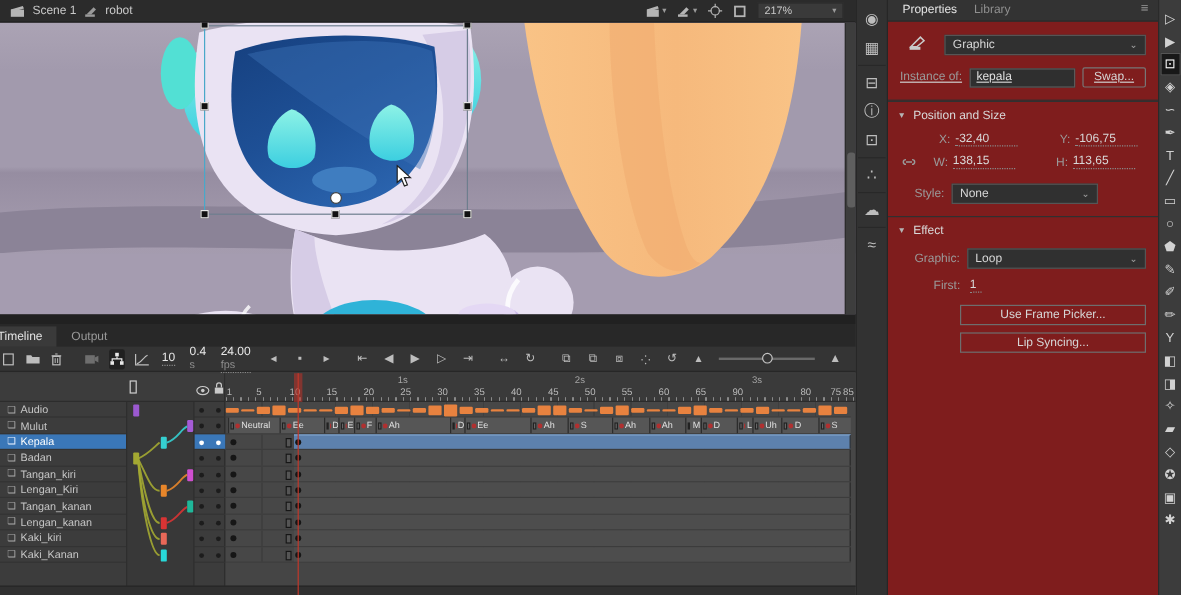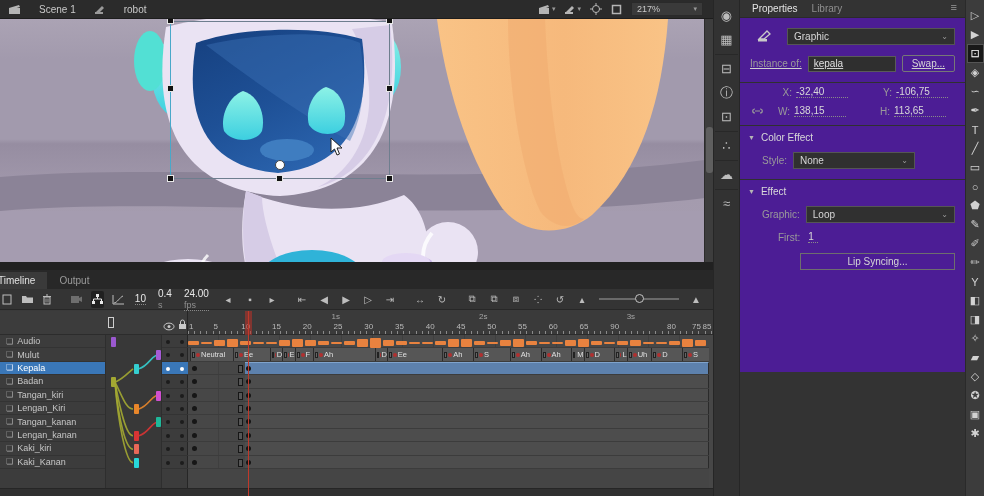--- a/index.html
+++ b/index.html
@@ -2,21 +2,21 @@
 <html style="--accent_sel: #3a77b8; --frame_span: #5d81ad; --playhead: #c0392b; --waveform: #e8823f; --stage_bg: #a29aad; --stage_band: #8b8397; --orange_shape: #f9c386; --robot_shell: #eae3f3; --robot_face: #1e4f97; --robot_eye: #45e0d5;"><head>
 <meta charset="utf-8">
 <style>
   * { margin:0; padding:0; box-sizing:border-box; }
   html,body { width:984px; height:496px; overflow:hidden; background:#333; }
   body { font-family:"Liberation Sans", sans-serif; color:#cfcfcf; position:relative; }
   #app { position:absolute; inset:0; }
 
   
   .edit-bar { position:absolute; left:0; top:0; width:713px; height:19px; background:#2b2b2b; border-bottom:1px solid #1d1d1d; display:flex; align-items:center; font-size:10px; color:#c9c9c9; }
-  .eb-left { display:flex; align-items:flex-start; gap:18px; padding-left:8px; flex:1; }
+  .eb-left { display:flex; align-items:flex-start; gap:6px; padding-left:8px; flex:1; }
   .eb-right { display:flex; align-items:center; gap:9px; padding-right:10px; }
   .eb-ic { color:#b5b5b5; font-size:10px; display:inline-flex; align-items:center; }
   .caret-s { font-size:7px; color:#9a9a9a; margin-left:1px; }
   .zoom-dd { background:#3a3a3a; border:1px solid #2a2a2a; width:72px; height:14px; display:flex; align-items:center; justify-content:space-between; padding:0 5px; font-size:9px; }
 
   
   .stage { position:absolute; left:0; top:19px; width:713px; height:243px; overflow:hidden;
     background:linear-gradient(180deg,#aba3b4 0px,#a29aad 40px,#a29aad 120px,#968da1 125px,#a49bae 180px,#a79eb0 243px); }
   .stage svg.art { position:absolute; left:0; top:0; }
   .sel-rect { position:absolute; left:170px; top:2px; width:220px; height:158px; border:1px solid #6e7e8e; border-left:1px solid #49a8c9; }
@@ -26,21 +26,21 @@
   .vthumb { position:absolute; left:1px; top:108px; width:7px; height:46px; background:#5f5f5f; border-radius:3px; }
   .stage-edge { position:absolute; left:0; top:262px; width:713px; height:8px; background:#212121; }
   .cursor { position:absolute; left:330px; top:118px; }
 
   
   .dock { position:absolute; left:713px; top:0; width:27px; height:496px; background:#323232; border-left:1px solid #262626; border-right:1px solid #262626; display:flex; flex-direction:column; align-items:center; padding-top:4px; }
   .dock .d-ic { width:23px; height:23px; display:flex; align-items:center; justify-content:center; color:#bdbdbd; font-size:13px; margin-bottom:1px; }
   .dock .d-sep { width:23px; border-top:1px solid #282828; margin:2px 0; }
 
   
-  .props { position:absolute; left:740px; top:0; width:225px; height:372px; background:#4c1d95; font-size:10px; }
+  .props { position:absolute; left:740px; top:0; width:225px; height:496px; background:#7f1d1d; font-size:10px; }
   .props-tabs { height:18px; background:#333; display:flex; align-items:center; gap:14px; padding-left:12px; border-bottom:1px solid #2a2a2a; position:relative; }
   .ptab { color:#8f8f8f; font-size:10px; }
   .ptab.active { color:#e4e4e4; }
   .pmenu { position:absolute; right:8px; top:1px; color:#9a9a9a; font-size:11px; }
   .type-row { display:flex; align-items:center; padding:10px 10px 8px 16px; gap:14px; }
   .dd { background:#303030; border:1px solid #555; height:17px; flex:1; display:flex; align-items:center; justify-content:space-between; padding:0 6px; color:#d6d6d6; }
   .dd .caret { font-size:8px; color:#9a9a9a; }
   .inst-row { display:flex; align-items:center; gap:6px; padding:2px 8px 10px 10px; border-bottom:1px solid #303030;text-decoration:underline; }
   .plabel { color:#9a9a9a; white-space:nowrap; }
   .tbox { background:#2f2f2f; border:1px solid #5a5a5a; height:16px; width:88px; display:flex; align-items:center; padding:0 5px; color:#e0e0e0; }
@@ -271,42 +271,42 @@
         <span>Graphic</span>
           <span class="caret">⌄</span>
       </div>
     </div>
     <div class="inst-row">
       <span class="plabel">Instance of:</span>
       <div class="tbox">kepala</div>
       <button class="pbtn">Swap...</button>
     </div>
 
+    <div class="sec-h">
+      <span class="tri">▼</span>
+      <span>Position and Size</span>
+    </div>
     <div class="valrow" style="padding-left:30px">
       <span class="vl">X:</span>
       <span class="vv" style="width:52px">-32,40</span>
       <span class="vl" style="margin-left:22px">Y:</span>
       <span class="vv" style="width:52px">-106,75</span>
     </div>
     <div class="valrow" style="padding-left:6px;padding-bottom:8px">
       <span class="lnk">
         <svg width="13" height="12" viewBox="0 0 13 12">
             <path d="M4 4 C1 4 1 8 4 8 M9 4 C12 4 12 8 9 8 M4 6 H9" stroke="#9a9a9a" fill="none" stroke-width="1.2"></path>
           </svg>
       </span>
       <span class="vl">W:</span>
       <span class="vv" style="width:52px">138,15</span>
       <span class="vl" style="margin-left:22px">H:</span>
       <span class="vv" style="width:52px">113,65</span>
     </div>
 
-    <div class="sec-h">
-      <span class="tri">▼</span>
-      <span>Color Effect</span>
-    </div>
     <div class="styrow">
       <span class="plabel">Style:</span>
       <div class="dd" style="max-width:122px">
         <span>None</span>
           <span class="caret">⌄</span>
       </div>
     </div>
 
     <div class="sec-h">
       <span class="tri">▼</span>
@@ -316,20 +316,21 @@
       <span class="plabel">Graphic:</span>
       <div class="dd">
         <span>Loop</span>
           <span class="caret">⌄</span>
       </div>
     </div>
     <div class="firstrow">
       <span class="plabel">First:</span>
       <span class="vv" style="min-width:10px">1</span>
     </div>
+    <button class="bigbtn">Use Frame Picker...</button>
     <button class="bigbtn">Lip Syncing...</button>
   </div>
 
   <div class="tools" id="tools">
       <div class="tool">▷</div>
       <div class="tool">▶</div>
       <div class="tool active">⊡</div>
       <div class="tool">◈</div>
       <div class="tool">∽</div>
       <div class="tool">✒</div>

